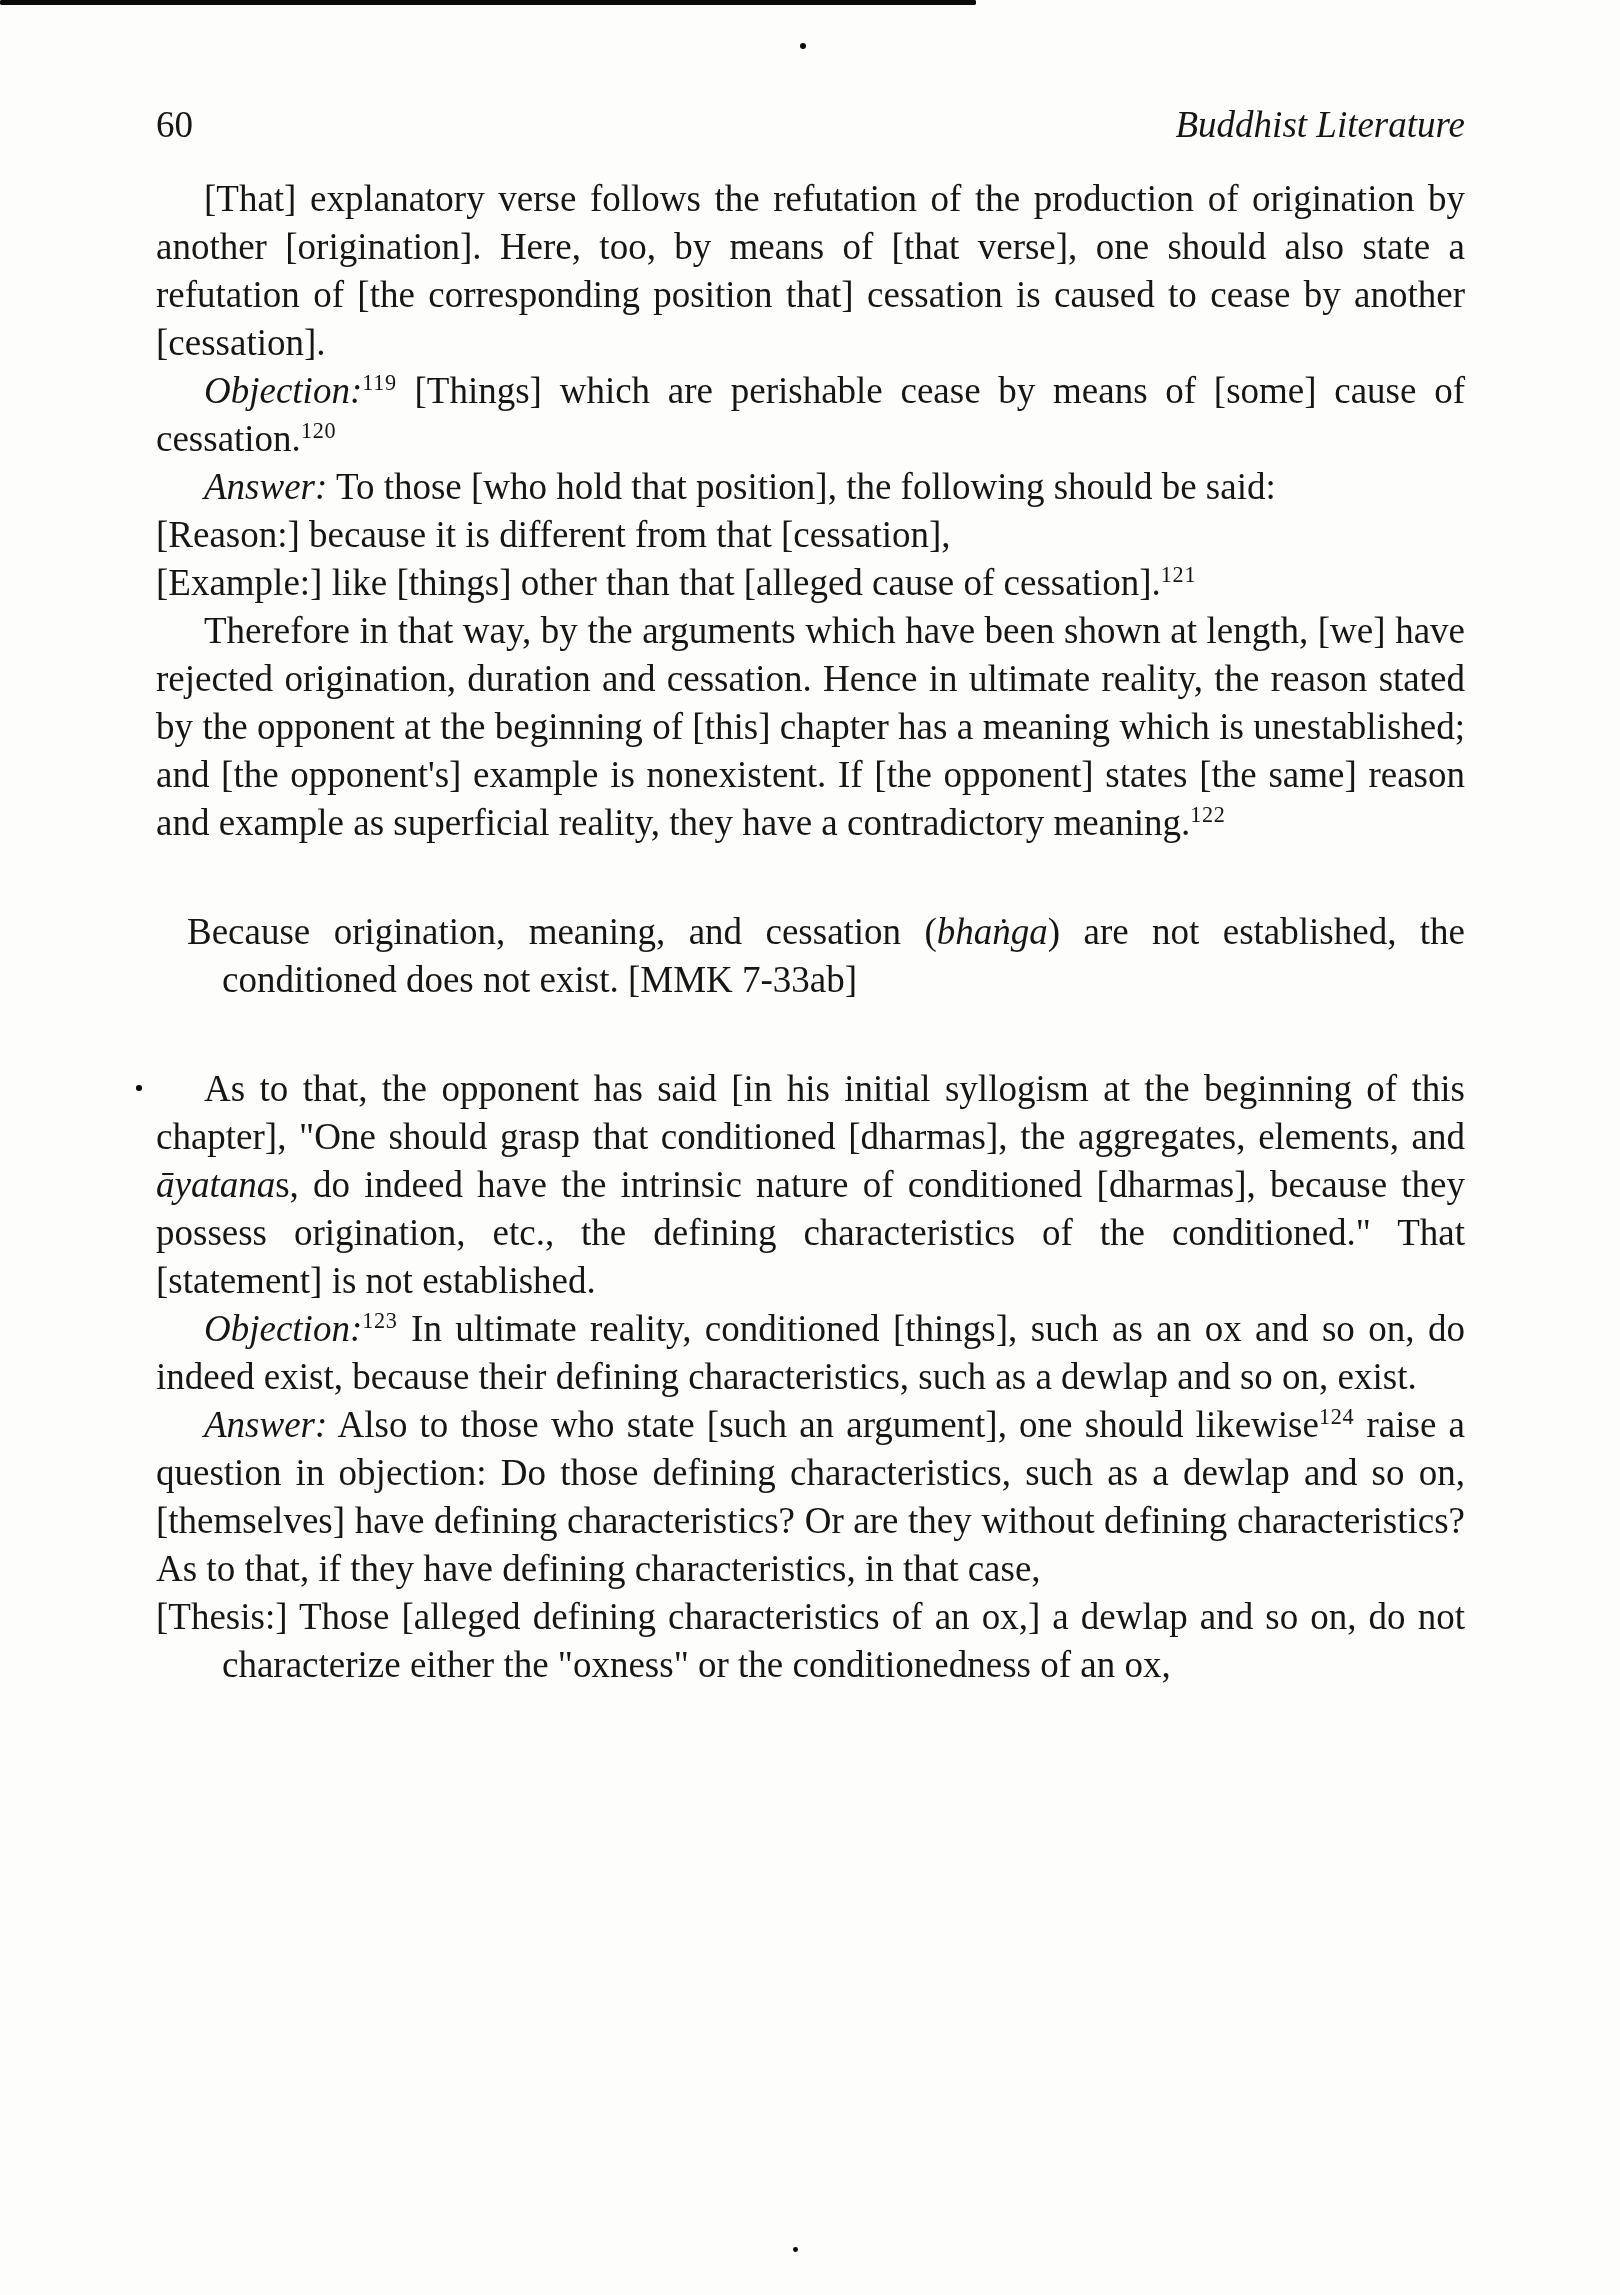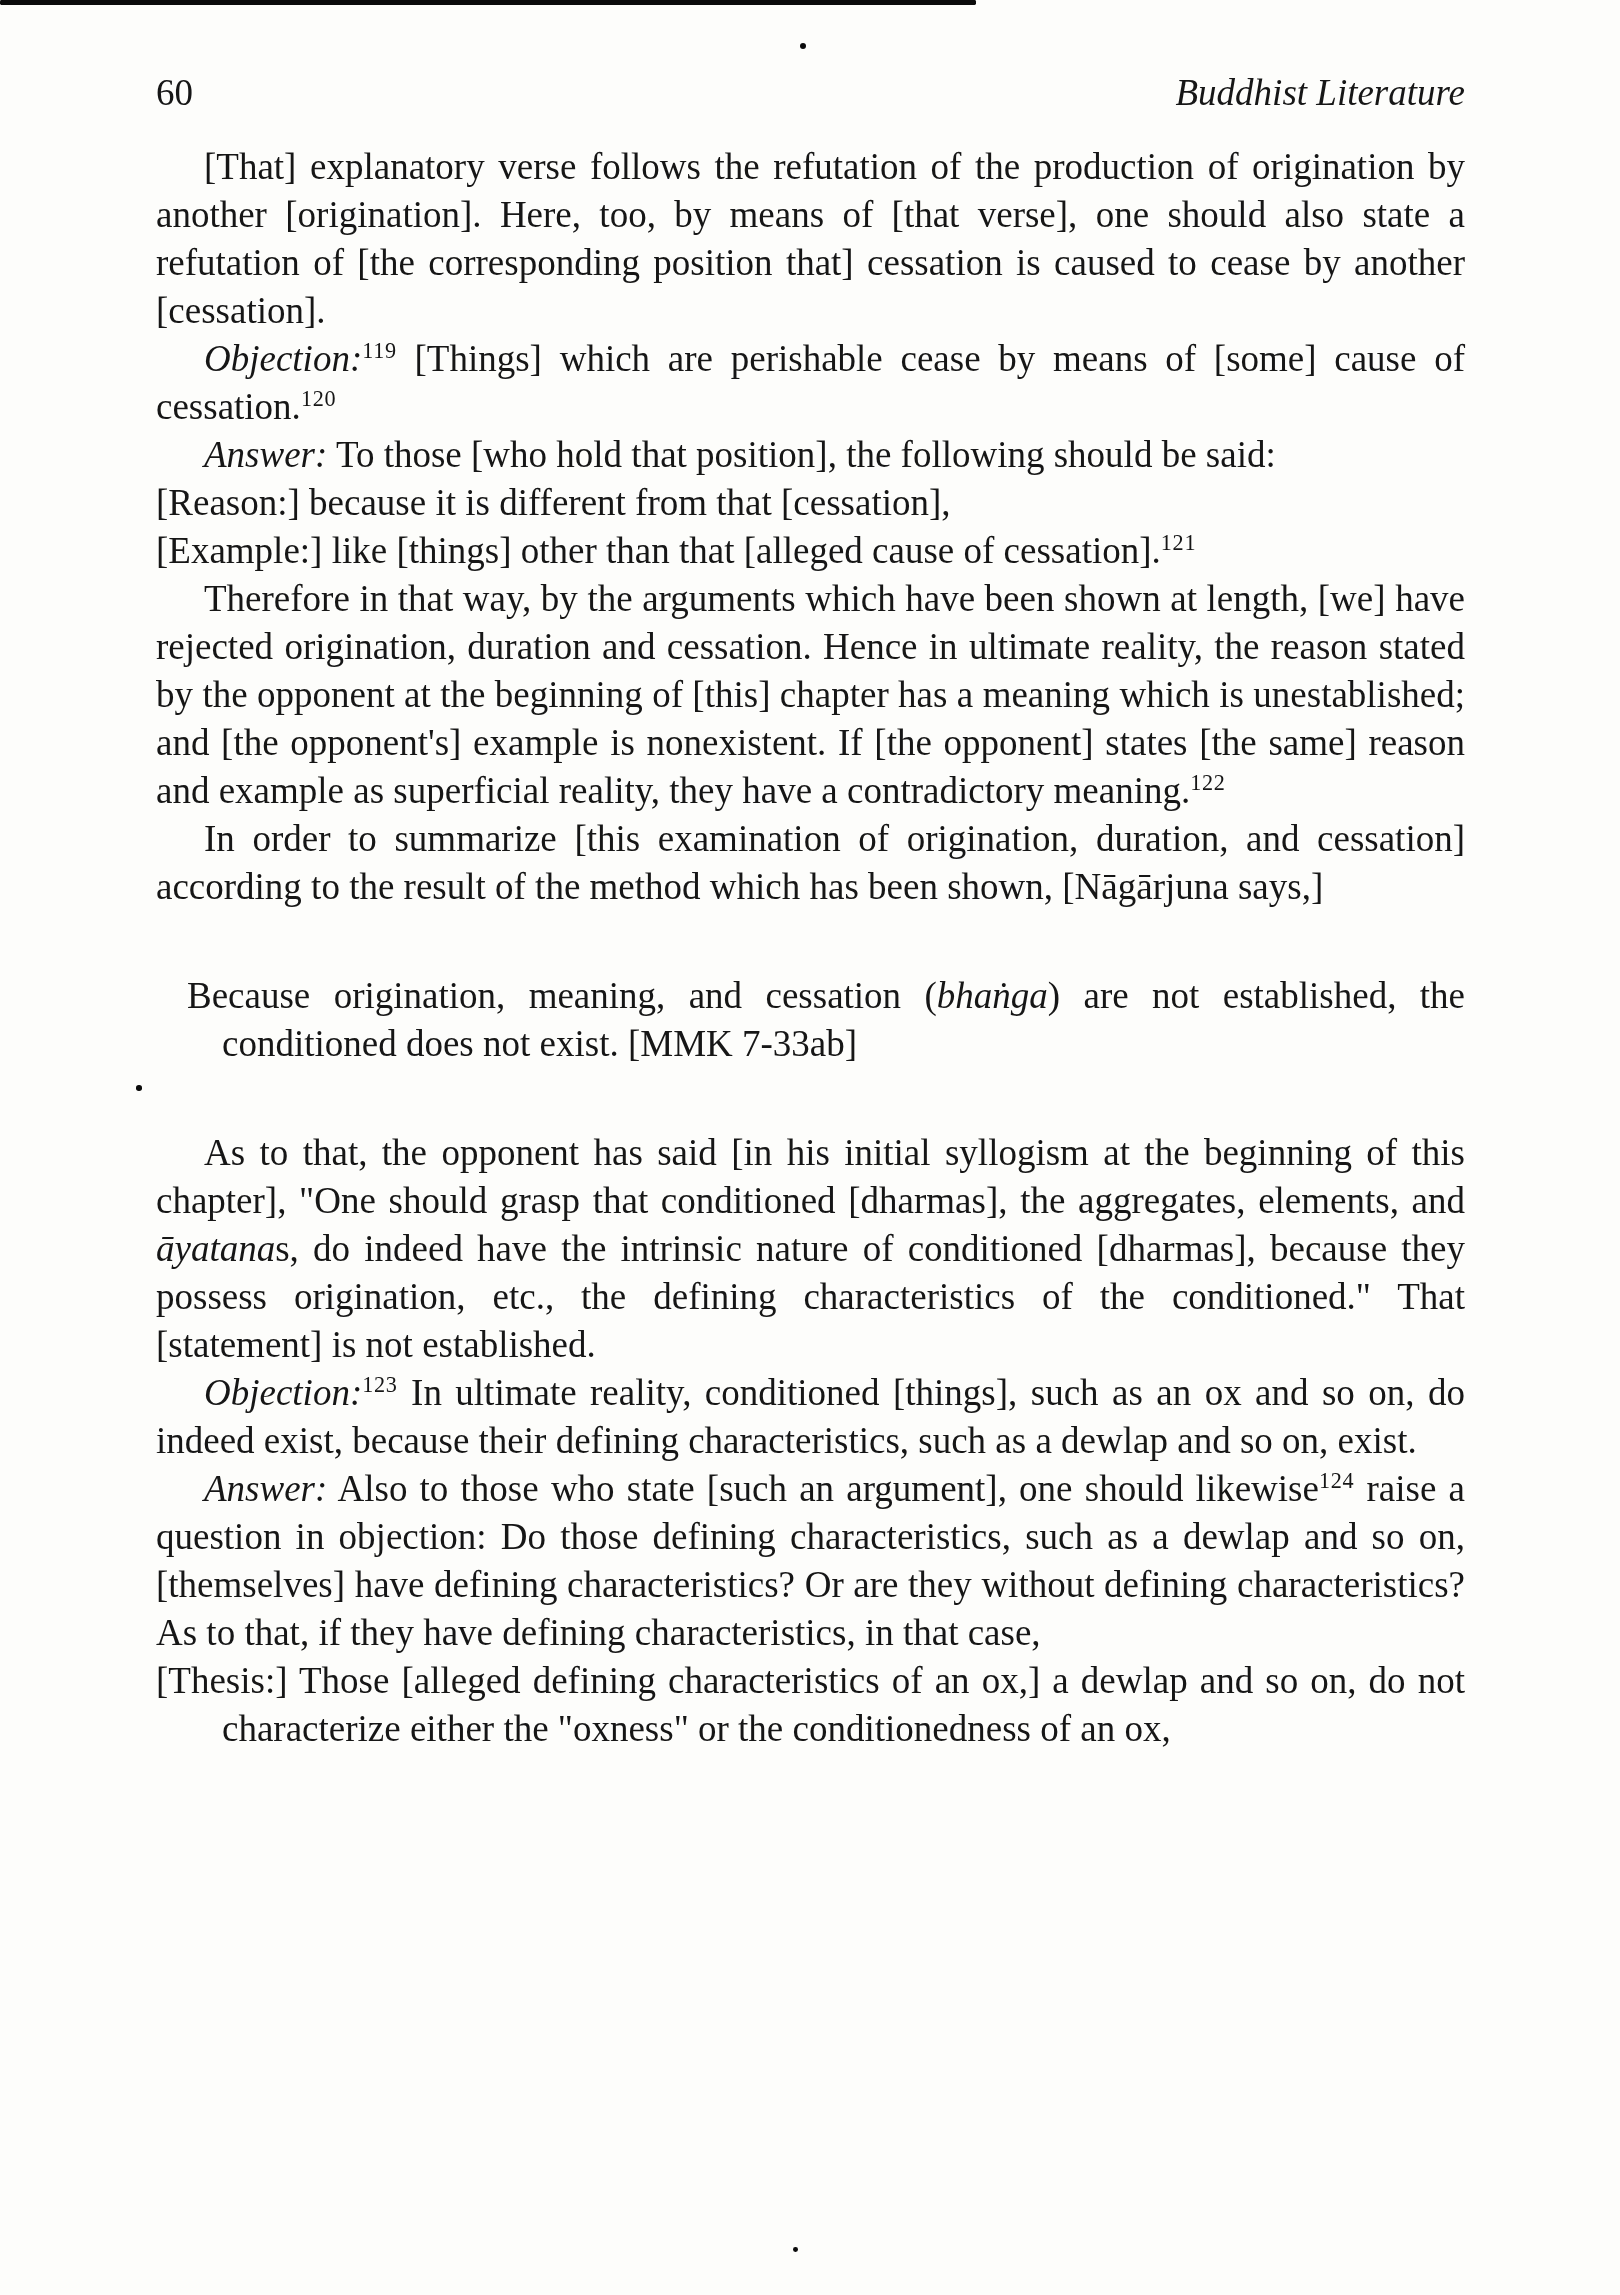--- a/index.html
+++ b/index.html
@@ -14,20 +14,21 @@
   }
   .page-inner {
     padding: 71px 156px 0 156px;
   }
   .page-header {
     display: flex;
     justify-content: space-between;
     align-items: flex-end;
     font-size: 37px;
     margin-bottom: 29px;
+    margin-top: 32px;
   }
   .page-number { font-style: normal; }
   .running-title { font-style: italic; font-weight: normal; }
   .page-body {
     font-size: 37px;
     line-height: 48px;
   }
   p.para { text-align: justify; }
   p.indent { text-indent: 48px; }
   p.flush  { text-indent: 0; }
@@ -63,21 +64,20 @@
     <span class="running-title">Buddhist Literature</span>
   </header>
 
   <main class="page-body">
       <p class="para indent"><span>[That] explanatory verse follows the refutation of the production of origination by another [origination]. Here, too, by means of [that verse], one should also state a refutation of [the corresponding position that] cessation is caused to cease by another [cessation].</span></p>
       <p class="para indent"><em>Objection:</em><sup>119</sup><span> [Things] which are perishable cease by means of [some] cause of cessation.</span><sup>120</sup></p>
       <p class="para indent"><em>Answer:</em><span> To those [who hold that position], the following should be said:</span></p>
       <p class="para flush"><span>[Reason:] because it is different from that [cessation],</span></p>
       <p class="para flush"><span>[Example:] like [things] other than that [alleged cause of cessation].</span><sup>121</sup></p>
       <p class="para indent"><span>Therefore in that way, by the arguments which have been shown at length, [we] have rejected origination, duration and cessation. Hence in ultimate reality, the reason stated by the opponent at the beginning of [this] chapter has a meaning which is unestablished; and [the opponent's] example is nonexistent. If [the opponent] states [the same] reason and example as superficial reality, they have a contradictory meaning.</span><sup>122</sup></p>
-      <p class="para indent"><span>In order to summarize [this examination of origination, duration, and cessation] according to the result of the method which has been shown, [Nāgārjuna says,]</span></p>
       <p class="para quote"><span>Because origination, meaning, and cessation (</span><em>bhaṅga</em><span>) are not established, the conditioned does not exist. [MMK 7-33ab]</span></p>
       <p class="para indent"><span>As to that, the opponent has said [in his initial syllogism at the beginning of this chapter], "One should grasp that conditioned [dharmas], the aggregates, elements, and </span><em>āyatana</em><span>s, do indeed have the intrinsic nature of conditioned [dharmas], because they possess origination, etc., the defining characteristics of the conditioned." That [statement] is not established.</span></p>
       <p class="para indent"><em>Objection:</em><sup>123</sup><span> In ultimate reality, conditioned [things], such as an ox and so on, do indeed exist, because their defining characteristics, such as a dewlap and so on, exist.</span></p>
       <p class="para indent"><em>Answer:</em><span> Also to those who state [such an argument], one should likewise</span><sup>124</sup><span> raise a question in objection: Do those defining characteristics, such as a dewlap and so on, [themselves] have defining characteristics? Or are they without defining characteristics? As to that, if they have defining characteristics, in that case,</span></p>
       <p class="para hang"><span>[Thesis:] Those [alleged defining characteristics of an ox,] a dewlap and so on, do not characterize either the "oxness" or the conditionedness of an ox,</span></p>
     </main>
 </div>
 
 
 </body></html>

